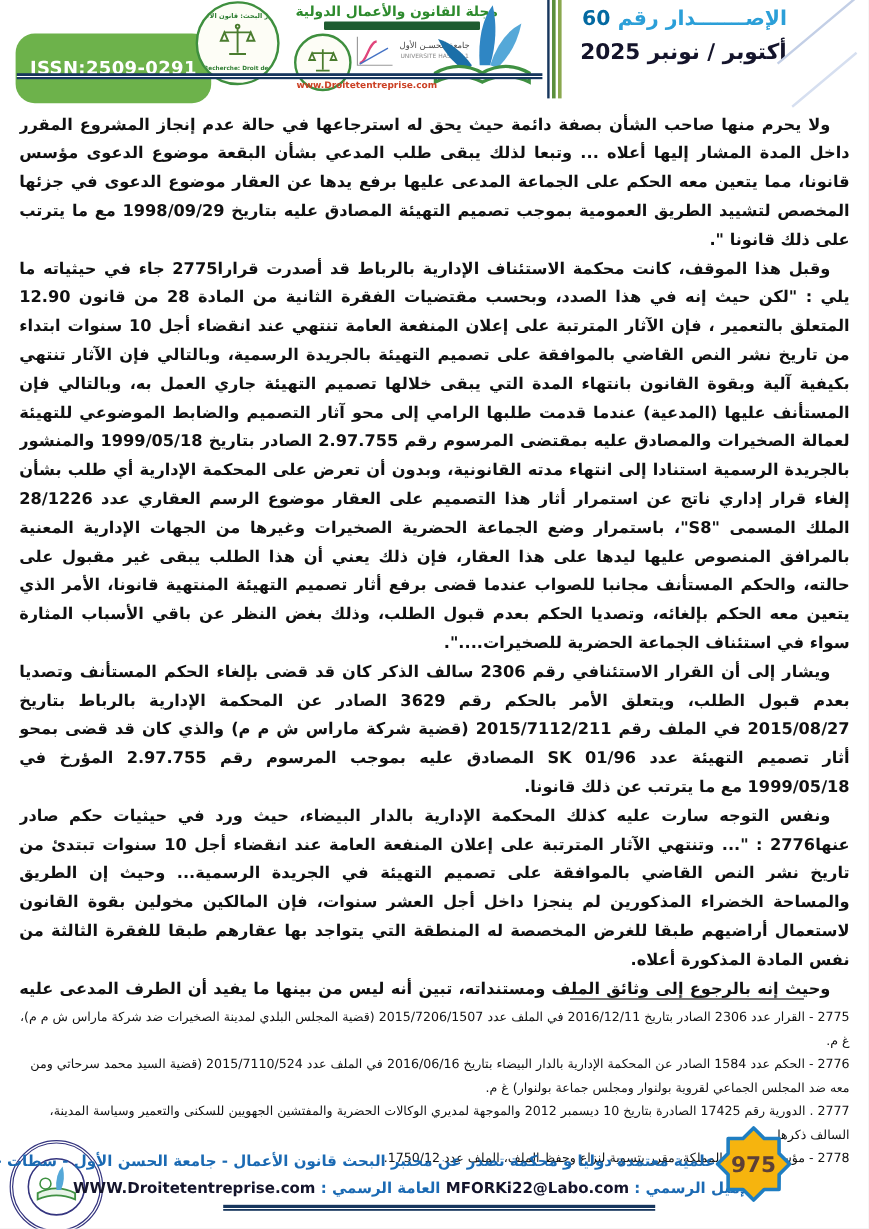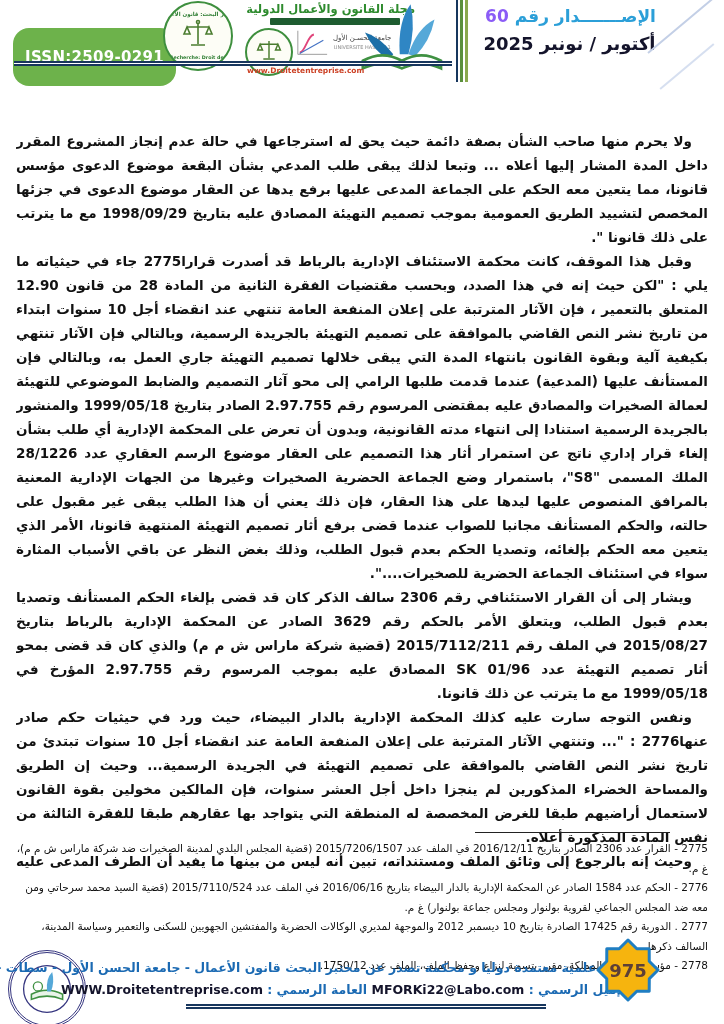--- a/index.html
+++ b/index.html
@@ -26,31 +26,31 @@
   .univ-text{position:absolute;left:88px;top:32px;font-size:7px;color:#444;direction:rtl;text-align:center;line-height:9px;}
   .univ-sub{font-size:5px;color:#888;}
   .bird-book{position:absolute;left:108px;top:-2px;}
   .journal-site{position:absolute;left:2px;top:64px;font-size:7.5px;font-weight:bold;color:#cc4125;direction:ltr;}
   .v-divider{position:absolute;left:456px;top:0;height:82px;width:12px;display:flex;}
   .v-divider .n{width:2px;background:#17365d;margin-right:2px;}
   .v-divider .g1{width:3px;background:#5a8f3c;margin-right:2px;}
   .v-divider .g2{width:3px;background:#8aa84e;}
   .issue-block{position:absolute;left:472px;top:6px;width:195px;direction:rtl;text-align:center;}
   .issue-line{font-size:17px;font-weight:bold;color:#2b9fd8;white-space:nowrap;}
-  .issue-number{color:#8b5cf6;padding-left:2px;}
+  .issue-number{color:#0369a1;padding-left:2px;}
   .issue-date{margin-top:7px;font-size:18px;font-weight:bold;color:#14142b;white-space:nowrap;}
   .slash{position:absolute;left:648px;top:52px;width:105px;height:2px;background:#c3cfe6;
          transform:rotate(-40deg);transform-origin:left center;}
   .slash2{position:absolute;left:660px;top:88px;width:70px;height:1.5px;background:#d6dff0;
          transform:rotate(-40deg);transform-origin:left center;}
 
   
   .main-text{position:absolute;top:92px;left:16px;right:16px;height:740px;overflow:hidden;
              direction:rtl;text-align:justify;font-size:13.5px;line-height:24px;
-             font-weight:bold;color:#111;margin-top:37px;}
+             font-weight:bold;color:#111;}
   .main-text p{margin:0;text-indent:16px;}
 
   
   .footnotes{position:absolute;top:832px;left:16px;right:16px;direction:rtl;color:#111;}
   .fn-sep{width:195px;border-top:1.5px solid #222;margin-right:38px;margin-bottom:6px;}
   .footnotes .fn{font-size:10.5px;line-height:19.5px;text-align:right;}
 
   
   .footer-logo{position:absolute;left:8px;top:950px;width:72px;height:72px;border-radius:50%;
                border:3px double #35357f;background:#fff;display:flex;align-items:center;justify-content:center;}

